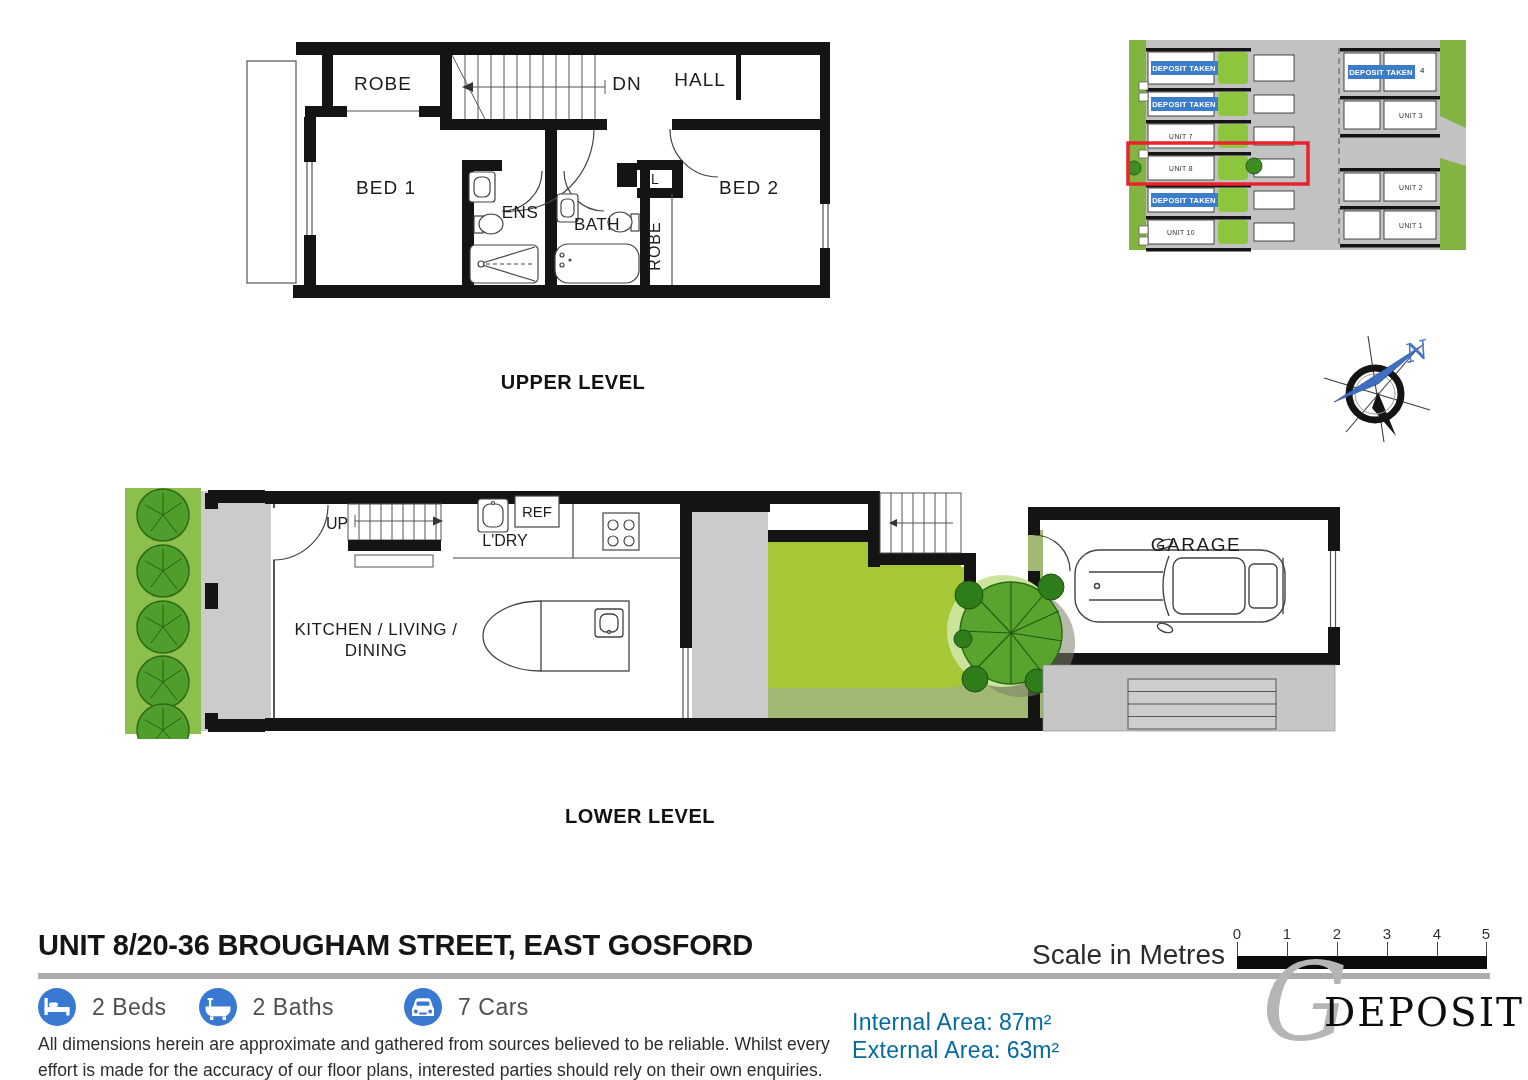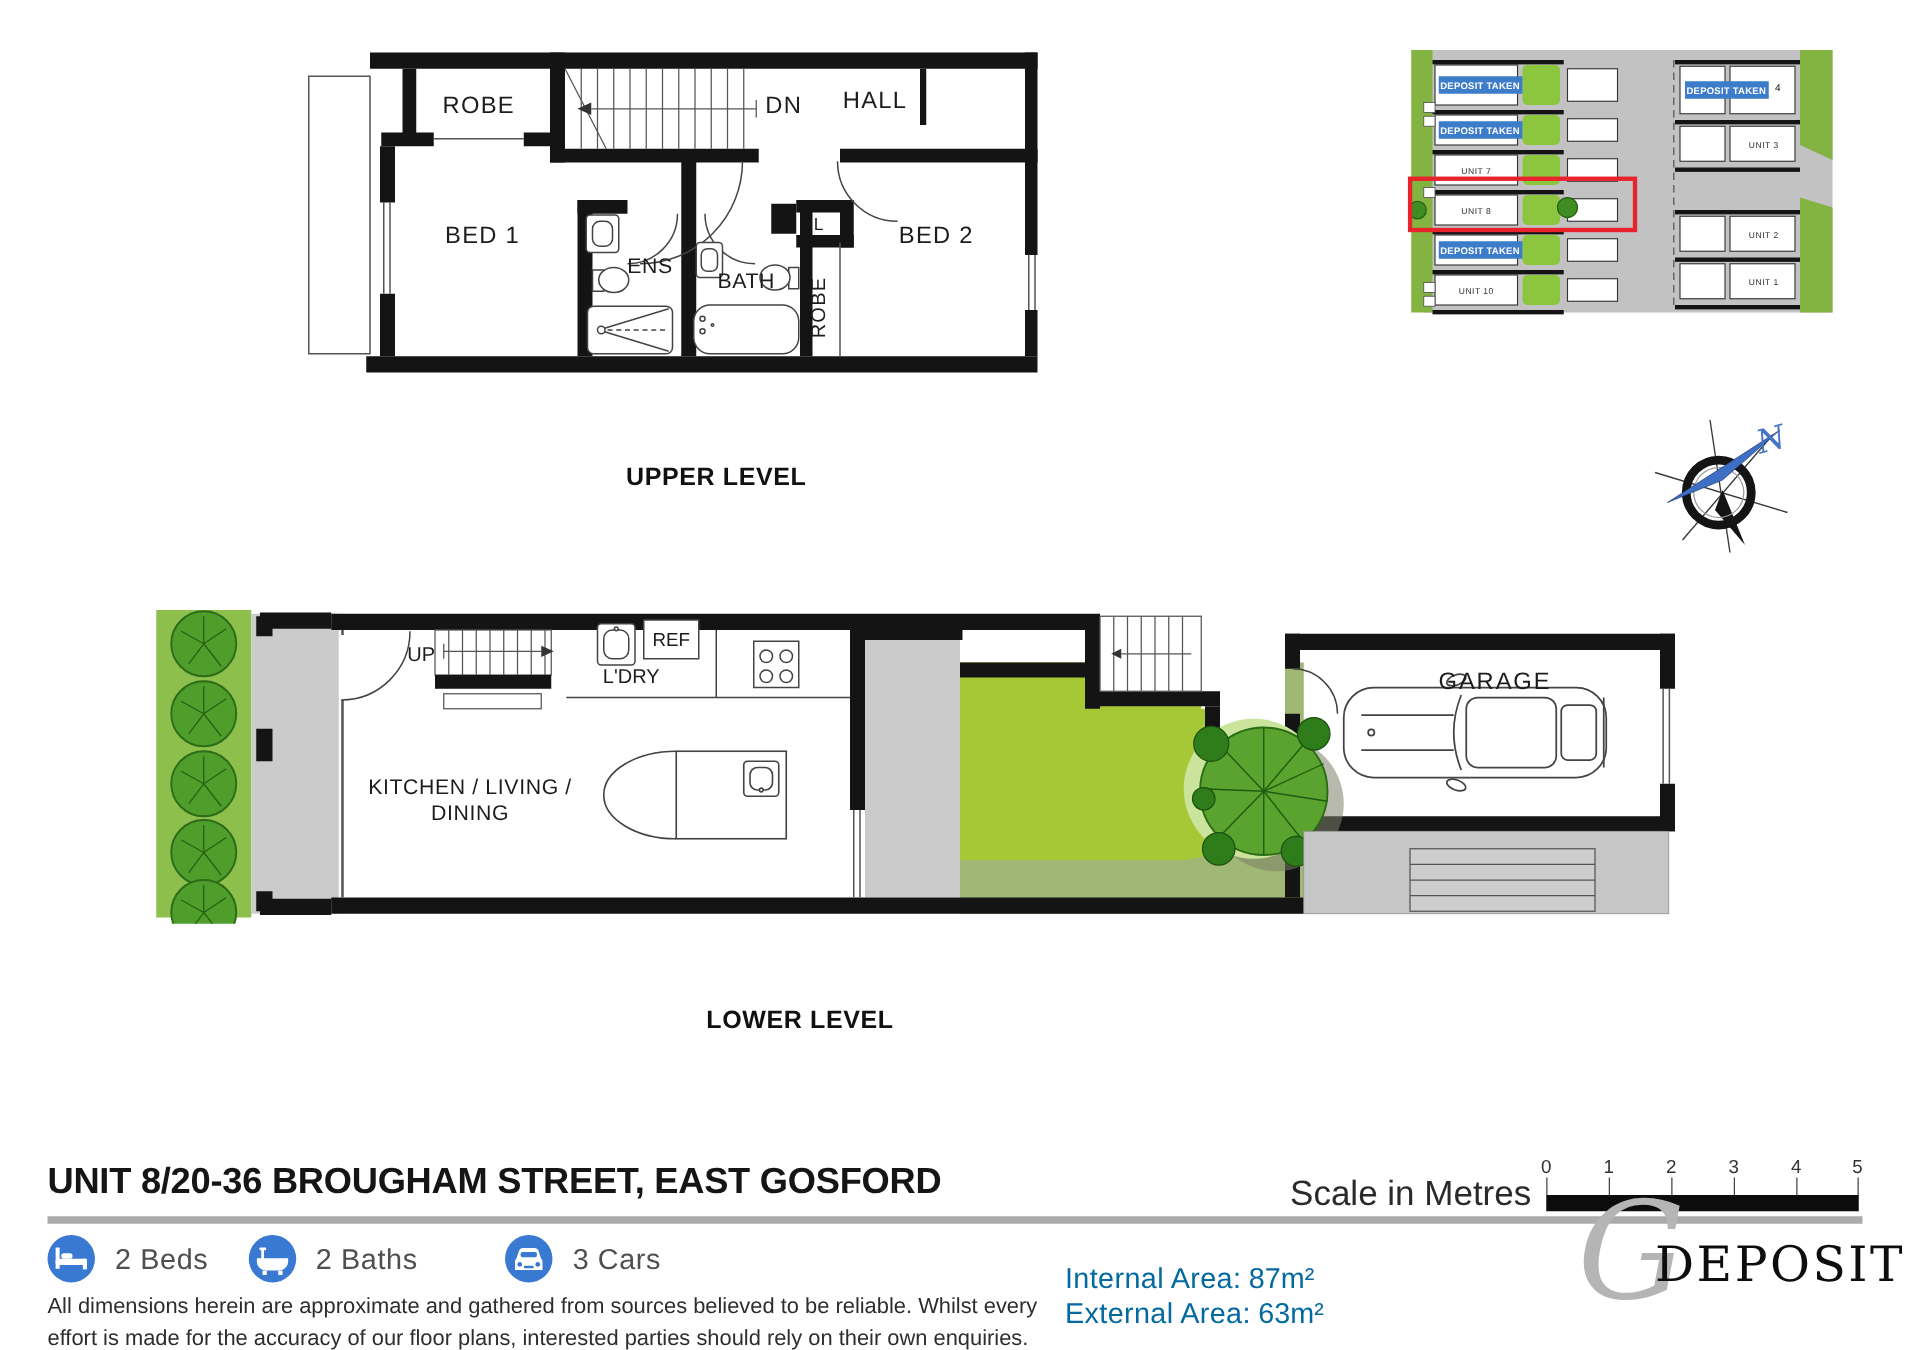--- a/index.html
+++ b/index.html
@@ -466,21 +466,21 @@
     <div class="feature" style="margin-left:70px;">
       <span class="ficon" style="background:#3a79d2;">
         <svg width="36" height="36" viewBox="0 0 36 36">
           <path fill="#ffffff" d="M7 27 v-7 a3 3 0 0 1 1.2 -2.3 l2 -6.2 a3.2 3.2 0 0 1 3 -2.2 h9.6 a3.2 3.2 0 0 1 3 2.2 l2 6.2 a3 3 0 0 1 1.2 2.3 v7 z"></path>
           <rect x="11.5" y="12.5" width="13" height="4.2" rx="1.5" fill="#3a79d2"></rect>
           <circle cx="10.8" cy="22.5" r="1.9" fill="#3a79d2"></circle>
           <circle cx="25.2" cy="22.5" r="1.9" fill="#3a79d2"></circle>
           <rect x="14" y="23.5" width="8" height="2" rx="1" fill="#3a79d2"></rect>
         </svg>
       </span>
-      <span class="flabel">3 Cars</span>
+      <span class="flabel">7 Cars</span>
     </div>
   </div>
 
   <div class="disclaimer">
     <div>All dimensions herein are approximate and gathered from sources believed to be reliable. Whilst every</div>
     <div>effort is made for the accuracy of our floor plans, interested parties should rely on their own enquiries.</div>
   </div>
 
   <div class="scale-label">Scale in Metres</div>
   <div class="scalebar">

